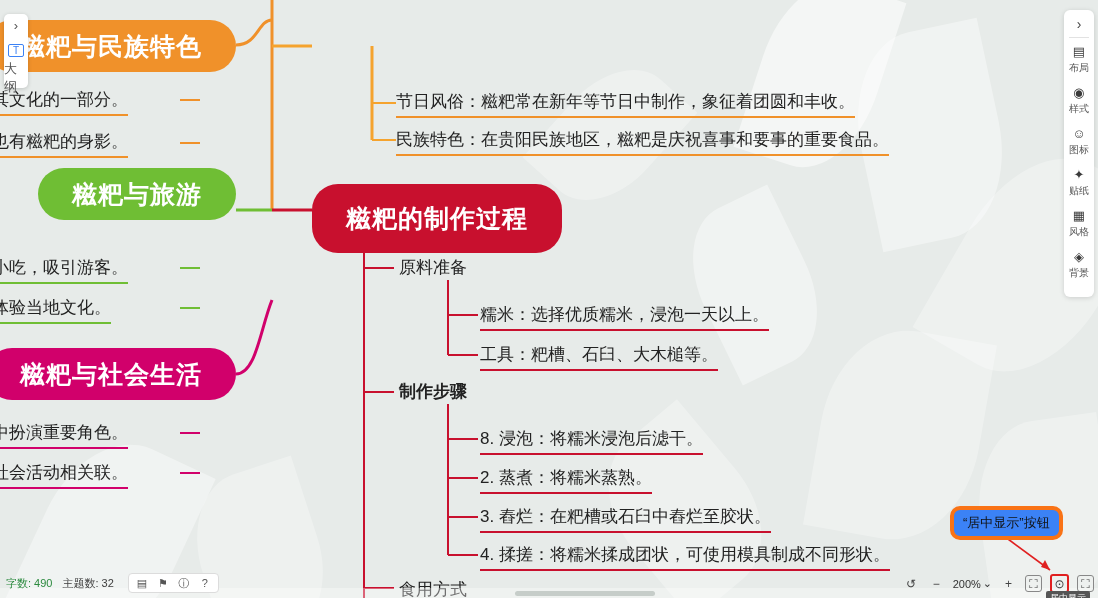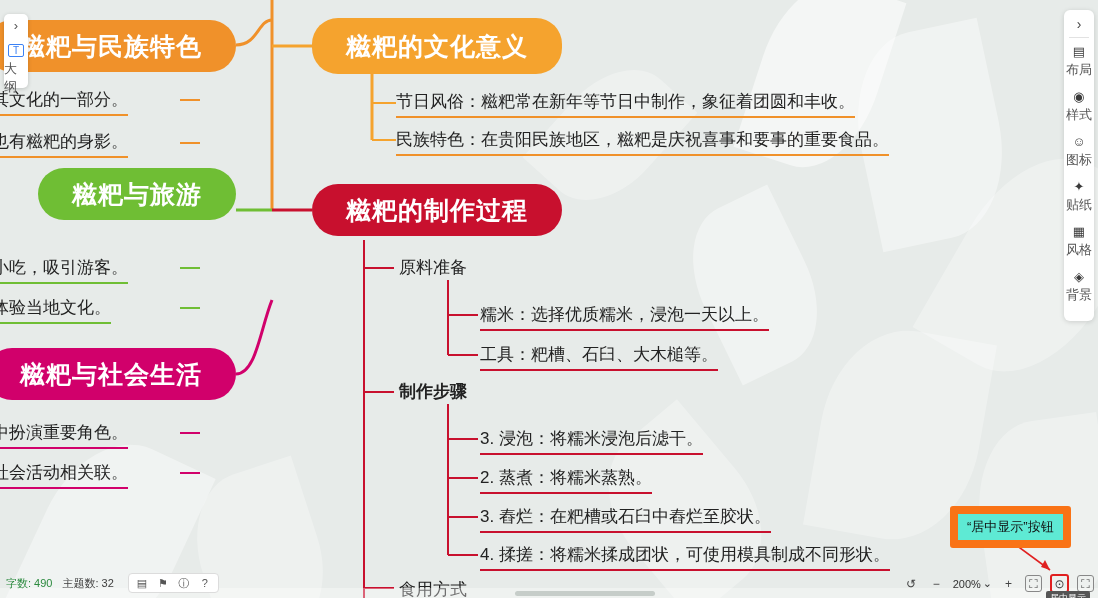--- a/index.html
+++ b/index.html
@@ -95,21 +95,21 @@
   .rail-sep { width: 20px; height: 1px; background: #e2e2e2; margin: 3px 0 5px; }
   .rail-item {
     display: flex; flex-direction: column; align-items: center;
     margin-bottom: 9px; width: 100%;
   }
   .rail-item .gi {
     width: 17px; height: 17px;
     display: flex; align-items: center; justify-content: center;
     color: #3a3a3a; font-size: 13px;
   }
-  .rail-item .gl { font-size: 13px; color: #555; margin-top: 1px; }
+  .rail-item .gl { font-size: 10px; color: #555; margin-top: 1px; }
 
   
   .status-left {
     position: absolute; left: 6px; bottom: 5px;
     display: flex; align-items: center;
     font-size: 11px; color: #3d3d3d;
     gap: 10px;
   }
   .status-left .cnt { color: #2b8a3e; }
   .status-left .grp {
@@ -139,26 +139,26 @@
     border: 1px solid #888; border-radius: 3px;
   }
   .zoom-bar .zi.highlight {
     border: 2px solid #e02020; border-radius: 3px;
     width: 19px; height: 19px;
   }
 
   
   .annot {
     position: absolute;
-    border: 8px solid #f97316;
-    background: #5eead4;
+    border: 4px solid #f97316;
+    background: #3b82f6;
     color: #111;
     font-size: 13px;
     padding: 4px 9px;
-    border-radius: 3px;
+    border-radius: 10px;
     white-space: nowrap;
   }
   .tooltip-chip {
     position: absolute;
     right: 4px; bottom: -13px;
     background: #555; color: #fff;
     font-size: 9px; padding: 1px 4px;
     border-radius: 2px; white-space: nowrap;
   }
   .bottom-strip {
@@ -230,51 +230,48 @@
       <path d="M448,517 L478,517" stroke="#c8102e" stroke-width="2" fill="none"></path>
       <path d="M448,555 L478,555" stroke="#c8102e" stroke-width="2" fill="none"></path>
 
       <path d="M1008,539 L1050,570" stroke="#e02020" stroke-width="1.6" fill="none"></path>
       <path d="M1050,570 L1041,567 L1045,560 Z" fill="#e02020"></path>
     </svg>
 
     <div class="node orange" style="left:-14px;top:20px;width:250px;height:52px;font-size:25px;">
       <span>糍粑与民族特色</span>
     </div>
-    <div class="node orange2" style="left:312px;top:18px;width:250px;height:56px;font-size:25px;">
-      <span>糍粑的文化意义</span>
-    </div>
     <div class="node green" style="left:38px;top:168px;width:198px;height:52px;font-size:25px;">
       <span>糍粑与旅游</span>
     </div>
     <div class="node magenta" style="left:-14px;top:348px;width:250px;height:52px;font-size:25px;">
       <span>糍粑与社会生活</span>
     </div>
-    <div class="node crimson" style="left:312px;top:184px;width:250px;height:52px;font-size:25px;">
+    <div class="node crimson" style="left:312px;top:184px;width:250px;height:69px;font-size:25px;">
       <span>糍粑的制作过程</span>
     </div>
 
     <div class="leafnode u-orange" style="left:-8px;top:88px;">其文化的一部分。</div>
     <div class="leafnode u-orange" style="left:-8px;top:130px;">也有糍粑的身影。</div>
 
     <div class="leafnode u-orange" style="left:396px;top:90px;">节日风俗：糍粑常在新年等节日中制作，象征着团圆和丰收。</div>
     <div class="leafnode u-orange" style="left:396px;top:128px;">民族特色：在贵阳民族地区，糍粑是庆祝喜事和要事的重要食品。</div>
 
     <div class="leafnode u-green" style="left:-8px;top:256px;">小吃，吸引游客。</div>
     <div class="leafnode u-green" style="left:-8px;top:296px;">体验当地文化。</div>
 
     <div class="leafnode u-magenta" style="left:-8px;top:421px;">中扮演重要角色。</div>
     <div class="leafnode u-magenta" style="left:-8px;top:461px;">社会活动相关联。</div>
 
     <div class="leafnode plain" style="left:399px;top:256px;">原料准备</div>
     <div class="leafnode u-crimson" style="left:480px;top:343px;">工具：粑槽、石臼、大木槌等。</div>
     <div class="leafnode u-crimson" style="left:480px;top:303px;">糯米：选择优质糯米，浸泡一天以上。</div>
 
     <div class="leafnode plain" style="left:399px;top:380px;font-weight:bold;">制作步骤</div>
-    <div class="leafnode u-crimson" style="left:480px;top:427px;">3. 浸泡：将糯米浸泡后滤干。</div>
+    <div class="leafnode u-crimson" style="left:480px;top:427px;">8. 浸泡：将糯米浸泡后滤干。</div>
     <div class="leafnode u-crimson" style="left:480px;top:466px;">2. 蒸煮：将糯米蒸熟。</div>
     <div class="leafnode u-crimson" style="left:480px;top:505px;text-align:center;">3. 舂烂：在粑槽或石臼中舂烂至胶状。</div>
     <div class="leafnode u-crimson" style="left:480px;top:543px;">4. 揉搓：将糯米揉成团状，可使用模具制成不同形状。</div>
 
     <div class="leafnode plain" style="left:399px;top:578px;">食用方式</div>
   </div>
 
   <div class="outline-toggle">
     <div class="chev">›</div>
     <div class="ic">T</div>

